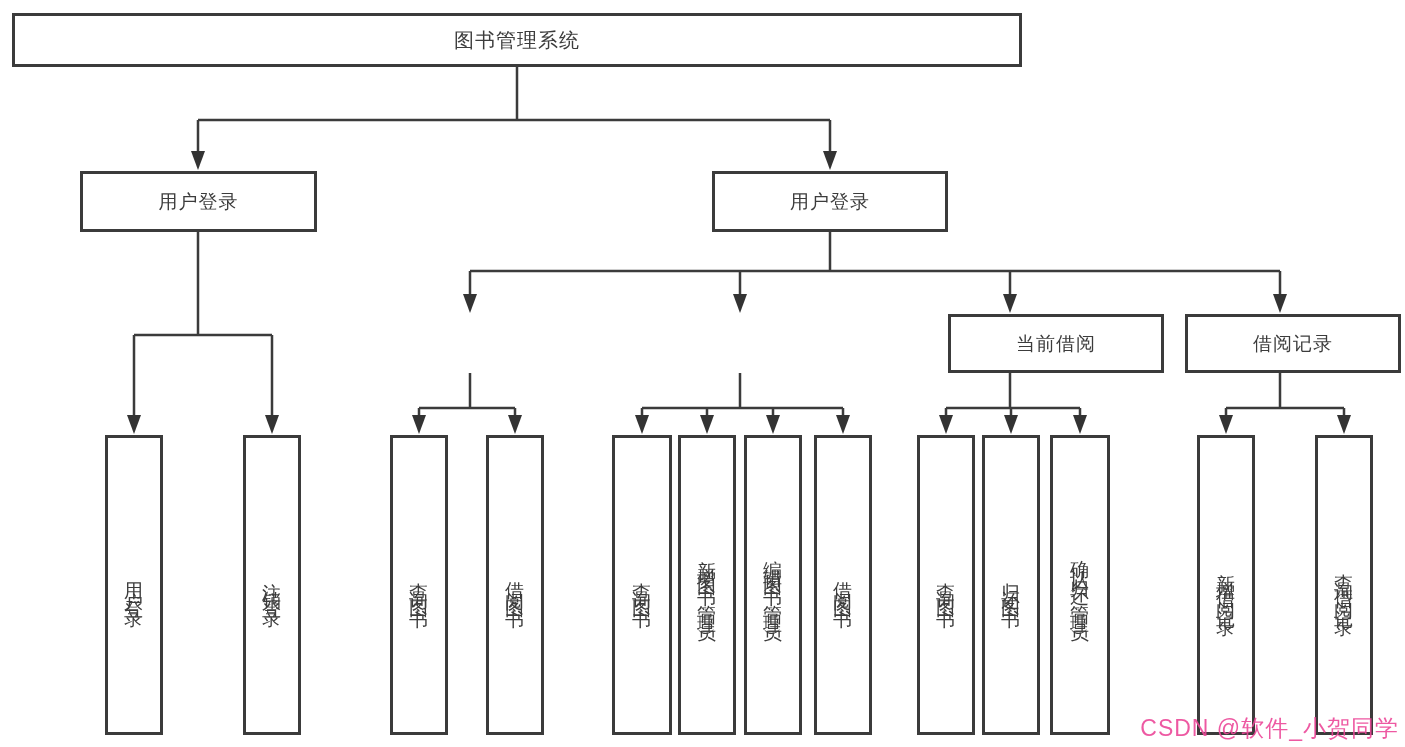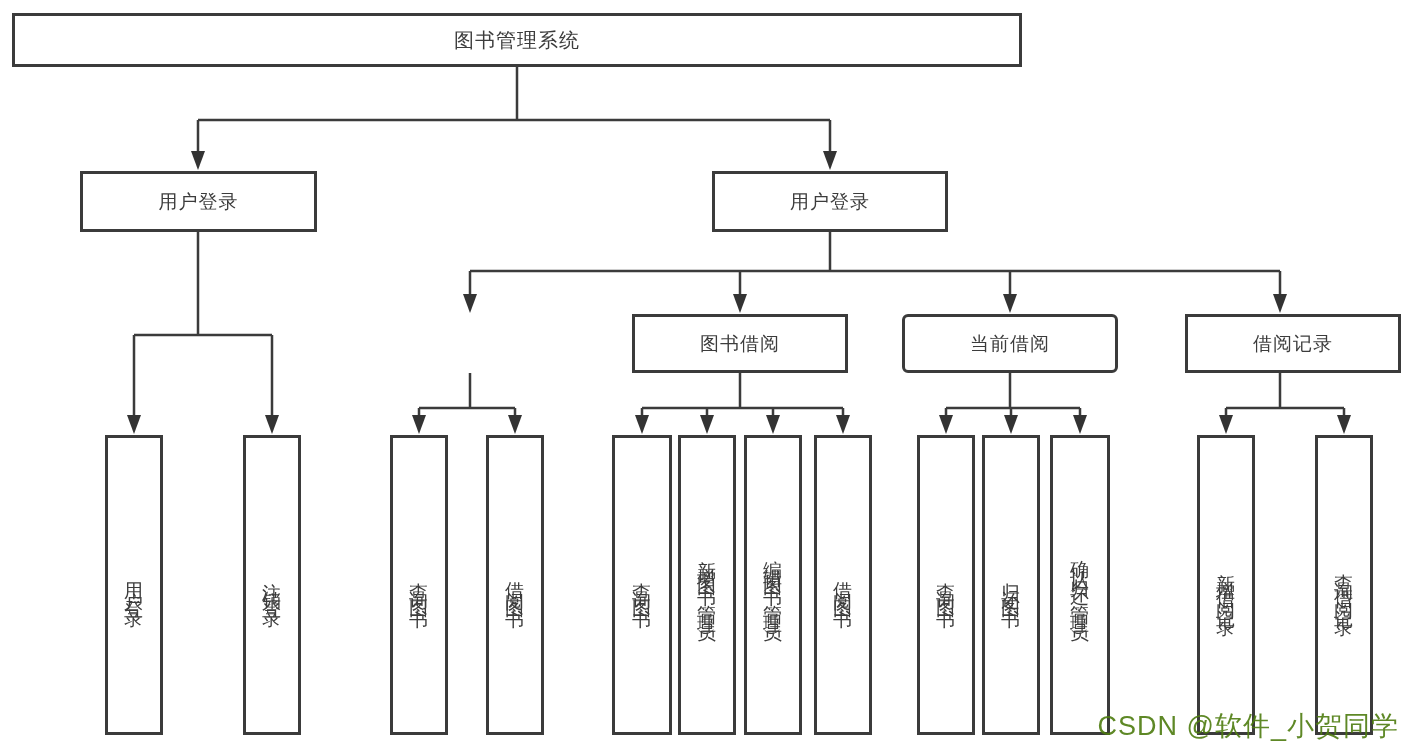--- a/index.html
+++ b/index.html
@@ -52,22 +52,22 @@
     line-height: 1;
     letter-spacing: 9px;
   }
   .leaf span {
     display: block;
   }
   #watermark {
     position: absolute;
     right: 6px;
     bottom: 3px;
-    font-size: 27px;
-    color: #4d7c0f;
+    font-size: 23px;
+    color: #ec4899;
     opacity: 0.9;
     letter-spacing: 1px;
     z-index: 5;
     white-space: nowrap;
   }
 </style>
 </head>
 <body>
 
 <div id="diagram">
@@ -140,24 +140,21 @@
     <span>图书管理系统</span>
   </div>
 
   <div class="node" style="left:80px; top:171px; width:237px; height:61px;">
     <span>用户登录</span>
   </div>
   <div class="node" style="left:712px; top:171px; width:236px; height:61px;">
     <span>用户登录</span>
   </div>
 
-  <div class="node" style="left:632px; top:314px; width:216px; height:59px;">
-    <span>图书借阅</span>
-  </div>
-  <div class="node" style="left:902px; top:314px; width:216px; height:59px;border-radius:6px;">
+  <div class="node" style="left:948px; top:314px; width:216px; height:59px;">
     <span>当前借阅</span>
   </div>
   <div class="node" style="left:1172px; top:314px; width:216px; height:59px;margin-left:13px;">
     <span>借阅记录</span>
   </div>
 
   <div class="leaf" style="left:105px; top:435px; width:58px; height:300px;">
     <span>用户登录</span>
   </div>
   <div class="leaf" style="left:243px; top:435px; width:58px; height:300px;">

